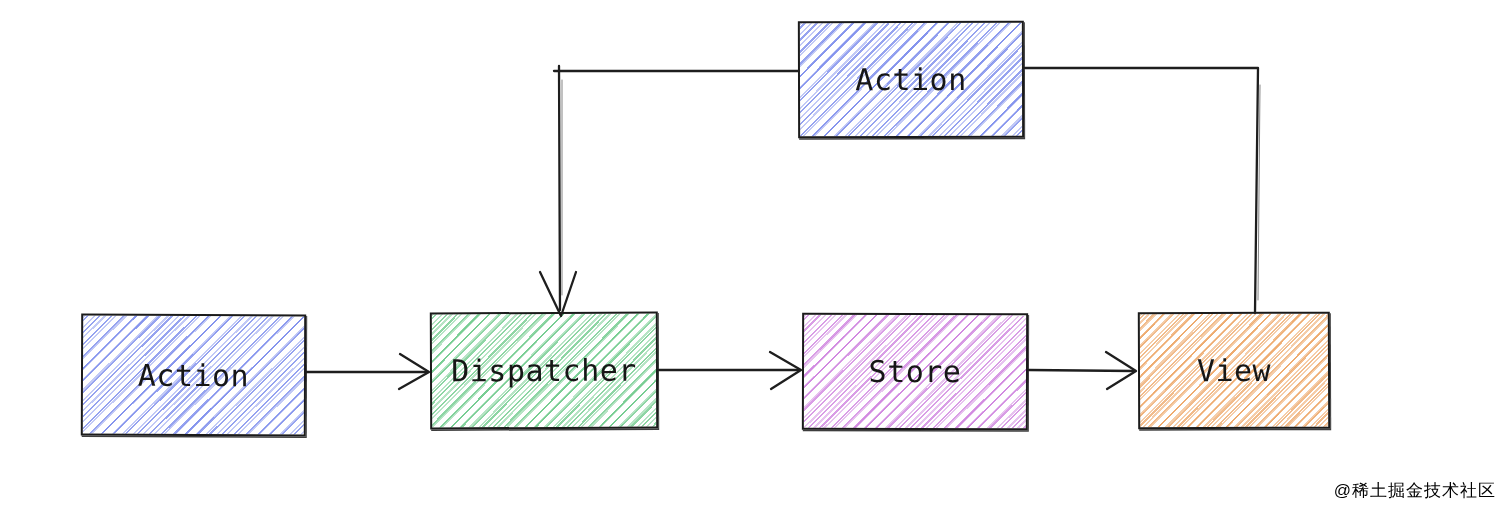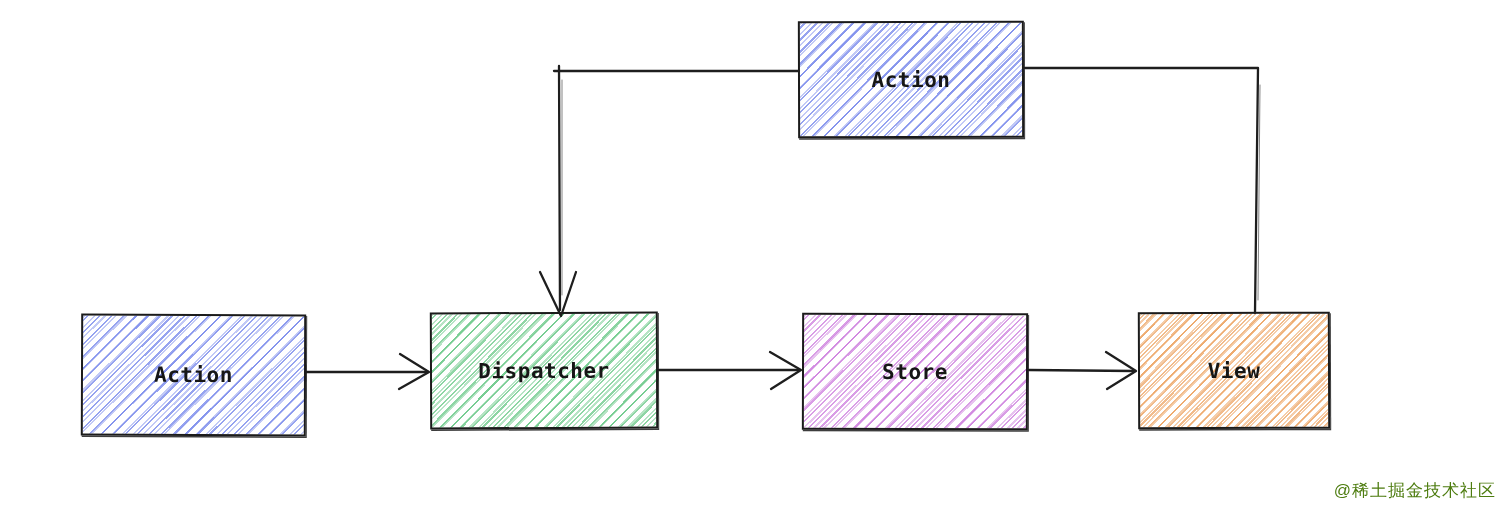--- a/index.html
+++ b/index.html
@@ -33,22 +33,22 @@
     position: absolute;
     z-index: 1;
     display: flex;
     align-items: center;
     justify-content: center;
     border: 2.4px solid #1b1b1b;
     box-shadow: 1px 1.5px 0 rgba(27,27,27,.85);
     box-sizing: border-box;
   }
   .node .label {
-    font-weight: bold;
-    font-size: 21px;
+    font-weight: normal;
+    font-size: 30px;
     color: #161616;
     letter-spacing: .5px;
     white-space: nowrap;
   }
   
   .hatch-blue {
     background:
       repeating-linear-gradient(135deg, rgba(110,128,234,.42) 0 1.6px, transparent 1.6px 7.4px),
       repeating-linear-gradient(135deg, rgba(110,128,234,.72) 2.6px 4.2px, transparent 4.2px 11.1px),
       #ffffff;
@@ -76,21 +76,21 @@
   .node-dispatcher  { left: 430px; top: 312px; width: 228px; height: 117px; transform: rotate(-.2deg); }
   .node-store       { left: 802px; top: 313px; width: 226px; height: 117px; transform: rotate(.15deg); }
   .node-view        { left: 1138px;top: 312px; width: 192px; height: 117px; transform: rotate(-.2deg); }
   .watermark {
     position: absolute;
     right: 16px;
     bottom: 11px;
     z-index: 3;
     font-family: "Liberation Sans", "DejaVu Sans", sans-serif;
     font-size: 17px;
-    color: #4d7c0f;
+    color: #000000;
     letter-spacing: 1px;
   }
 </style>
 </head>
 <body>
 
 <div class="canvas">
 
   <svg class="edges" viewBox="0 0 1512 513" xmlns="http://www.w3.org/2000/svg">
 

